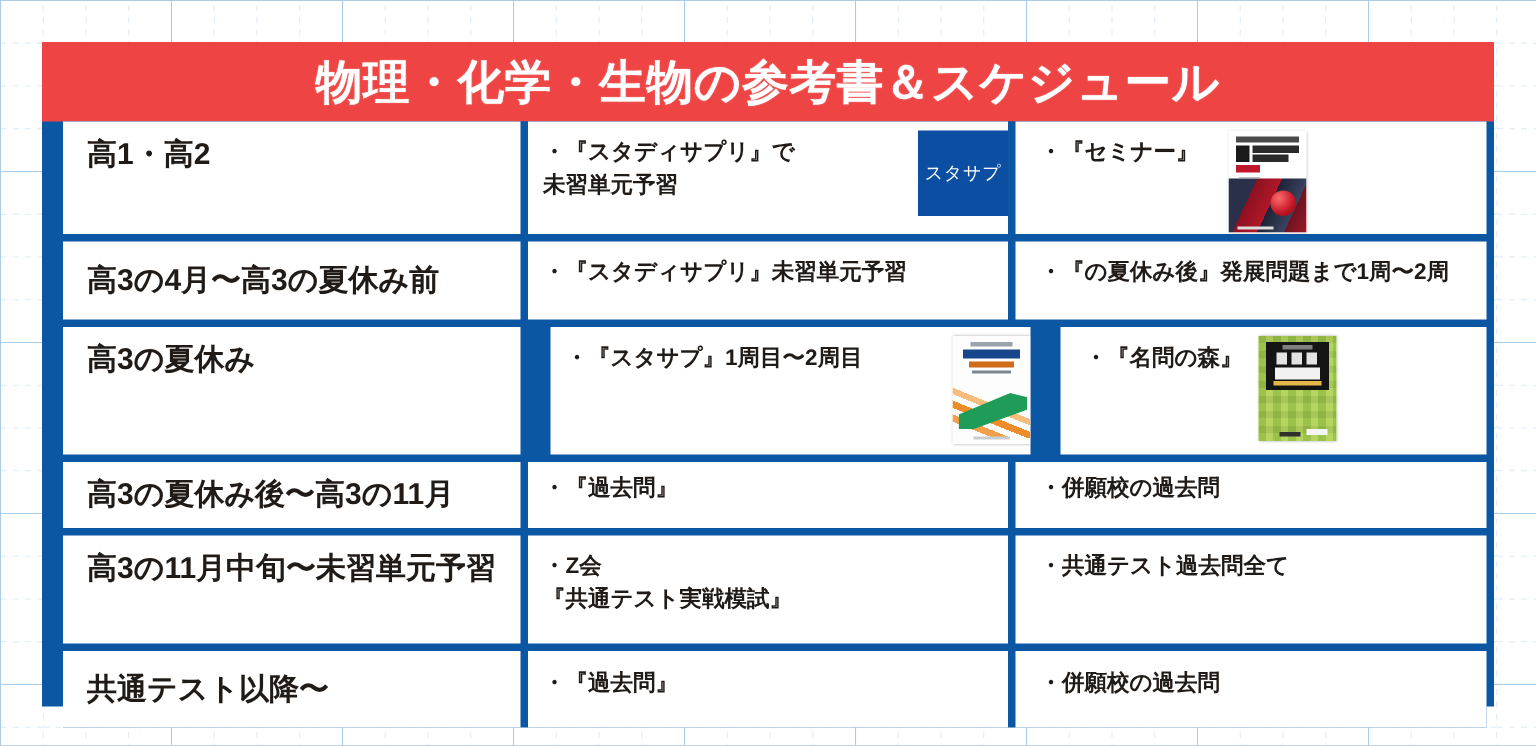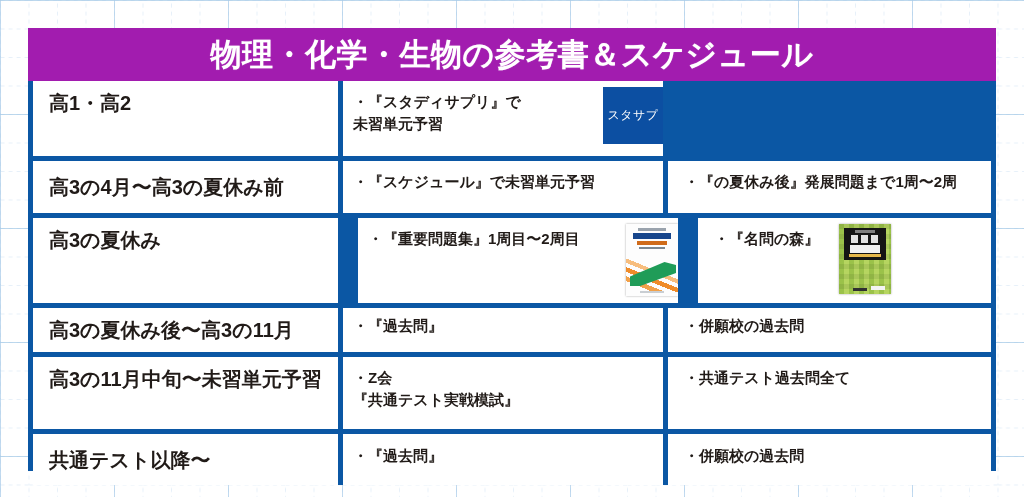--- a/index.html
+++ b/index.html
@@ -60,37 +60,37 @@
     display: flex;
     flex-direction: column;
   }
 
   #title-bar {
     height: 53px;
     flex: 0 0 53px;
     display: flex;
     align-items: center;
     justify-content: center;
-    background: #a21caf;
+    background: #ef4444;
   }
   #title-text {
     color: #ffffff;
     font-size: 31px;
     font-weight: bold;
     letter-spacing: 0.5px;
     line-height: 1;
     white-space: nowrap;
     text-shadow: 0 0 1px rgba(255,255,255,0.5);
   }
 
   #table {
     flex: 1 1 auto;
     display: flex;
     flex-direction: column;
-    padding: 0 5px 5px 5px;
+    padding: 0 5px 5px 14px;
     box-sizing: border-box;
     gap: 5px;
     justify-content: center;
   }
 
   .row {
     display: flex;
     gap: 5px;
     background: #0b57a4;
     box-sizing: border-box;
@@ -252,41 +252,59 @@
       </div>
       <div class="cell c-mid">
         <div class="cell-inner">
           <div class="item-text">・『スタディサプリ』で
 未習単元予習</div>
           <div class="sutasapu-logo">
             <span>スタサプ</span>
           </div>
         </div>
       </div>
+      <div class="cell c-right">
+        <div class="cell-inner">
+          <div class="item-text pad-more">・『セミナー』</div>
+          <div class="book book-seminar">
+            <div class="bs-top"></div>
+            <div class="bs-hdr"></div>
+            <div class="bs-blk"></div>
+            <div class="bs-ttl"></div>
+            <div class="bs-ttl2"></div>
+            <div class="bs-red"></div>
+            <div class="bs-lines"></div>
+            <div class="bs-img"></div>
+            <div class="bs-sphere"></div>
+            <div class="bs-foot"></div>
+          </div>
+          <div style="flex:0 0 120px"></div>
+        </div>
+      </div>
     </div>
 
     <div class="row h-mid">
       <div class="cell c-period">
         <div class="period-text">高3の4月〜高3の夏休み前</div>
       </div>
       <div class="cell c-mid">
-        <div class="item-text">・『スケジュール』で未習単元予習</div>
+        <div class="item-text">・『スタディサプリ』未習単元予習</div>
       </div>
       <div class="cell c-right">
         <div class="item-text pad-more">・『の夏休み後』発展問題まで1周〜2周</div>
       </div>
     </div>
 
     <div class="row h-tall2">
       <div class="cell c-period">
         <div class="period-text">高3の夏休み</div>
       </div>
       <div class="cell c-mid">
         <div class="cell-inner">
-          <div class="item-text">・『重要問題集』1周目〜2周目</div>
+          <div class="item-text">・『スタサプ』1周目〜2周目</div>
           <div class="book book-jyuyou">
             <div class="bj-hdr"></div>
             <div class="bj-ttl"></div>
             <div class="bj-sub"></div>
             <div class="bj-sub2"></div>
             <div class="bj-sw"></div>
             <div class="bj-green"></div>
             <div class="bj-foot"></div>
           </div>
         </div>

